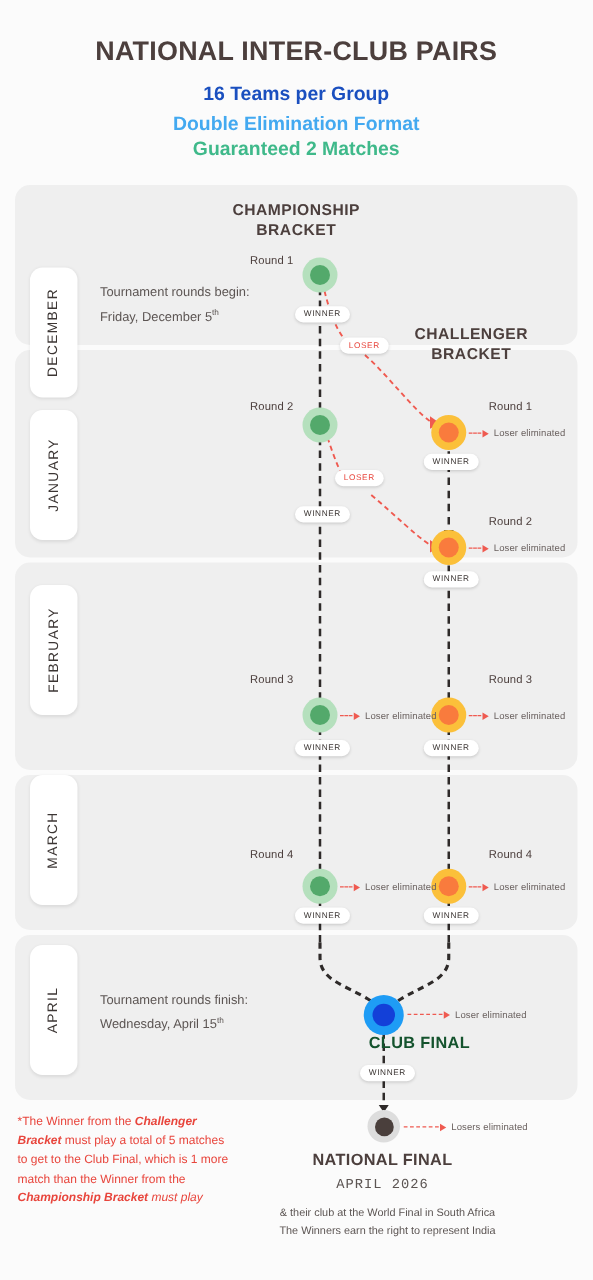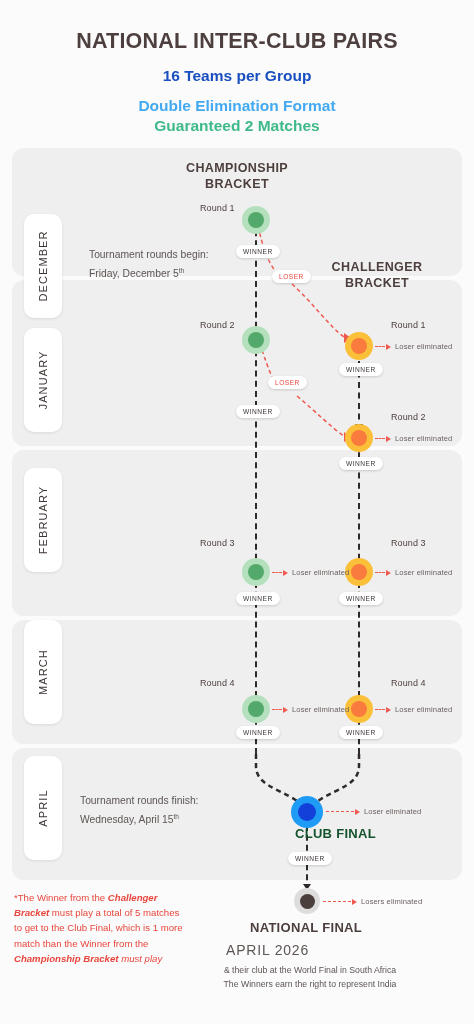--- a/index.html
+++ b/index.html
@@ -11,21 +11,21 @@
   }
   .root{position:absolute;inset:0;}
 
   
   .header{position:absolute;left:0;top:0;width:474px;text-align:center;}
   .title{
     font-size:21.5px;font-weight:bold;letter-spacing:0.2px;
     color:#4c3f3d;margin-top:29px;
   }
   .sub1{font-size:15.5px;font-weight:bold;color:#1a4fbf;margin-top:13px;}
-  .sub2{font-size:15.5px;font-weight:bold;color:#43a9f0;margin-top:12px;}
+  .sub2{font-size:15.5px;font-weight:bold;color:#43a9f0;margin-top:6px;}
   .sub3{font-size:15.5px;font-weight:bold;color:#3fb98a;margin-top:2px;}
 
   
   .band{
     position:absolute;left:12px;width:450px;
     background:#efefef;border-radius:12px;
   }
   .band.b0{top:148px;height:128px;}
   .band.b1{top:280px;height:166px;}
   .band.b2{top:450px;height:166px;}
@@ -132,34 +132,34 @@
 
   
   .ovl{position:absolute;left:0;top:0;width:474px;height:1024px;
        pointer-events:none;}
 
   
   .note{
     position:absolute;font-size:10.3px;line-height:16px;color:#5c5553;
   }
   .note sup{font-size:6.6px;vertical-align:super;}
-  .n-begin{left:80px;top:247px;margin-left:9px;}
+  .n-begin{left:80px;top:227px;}
   .n-finish{left:80px;top:793px;}
 
   .club-final-ttl{
     position:absolute;left:236px;top:826px;width:140px;text-align:right;
     font-size:13px;font-weight:bold;color:#14532d;letter-spacing:0.3px;
   }
   .nat-final-ttl{
     position:absolute;left:226px;top:920px;width:160px;text-align:center;
     font-size:13px;font-weight:bold;color:#4c3f3d;letter-spacing:0.3px;
   }
   .nat-date{
-    position:absolute;left:226px;top:942px;width:160px;text-align:left;
-    font-size:14px;color:#5c5553;letter-spacing:0.8px;
+    position:absolute;left:226px;top:942px;width:160px;text-align:center;
+    font-size:11px;color:#5c5553;letter-spacing:0.8px;font-family:Liberation Mono, monospace;
   }
   .nat-desc{
     position:absolute;left:180px;top:963px;width:260px;text-align:center;
     font-size:8.7px;line-height:14px;color:#5c5553;
   }
 
   .footnote{
     position:absolute;left:14px;top:890px;width:170px;
     font-size:9.6px;line-height:15.2px;color:#e8453c;
   }

